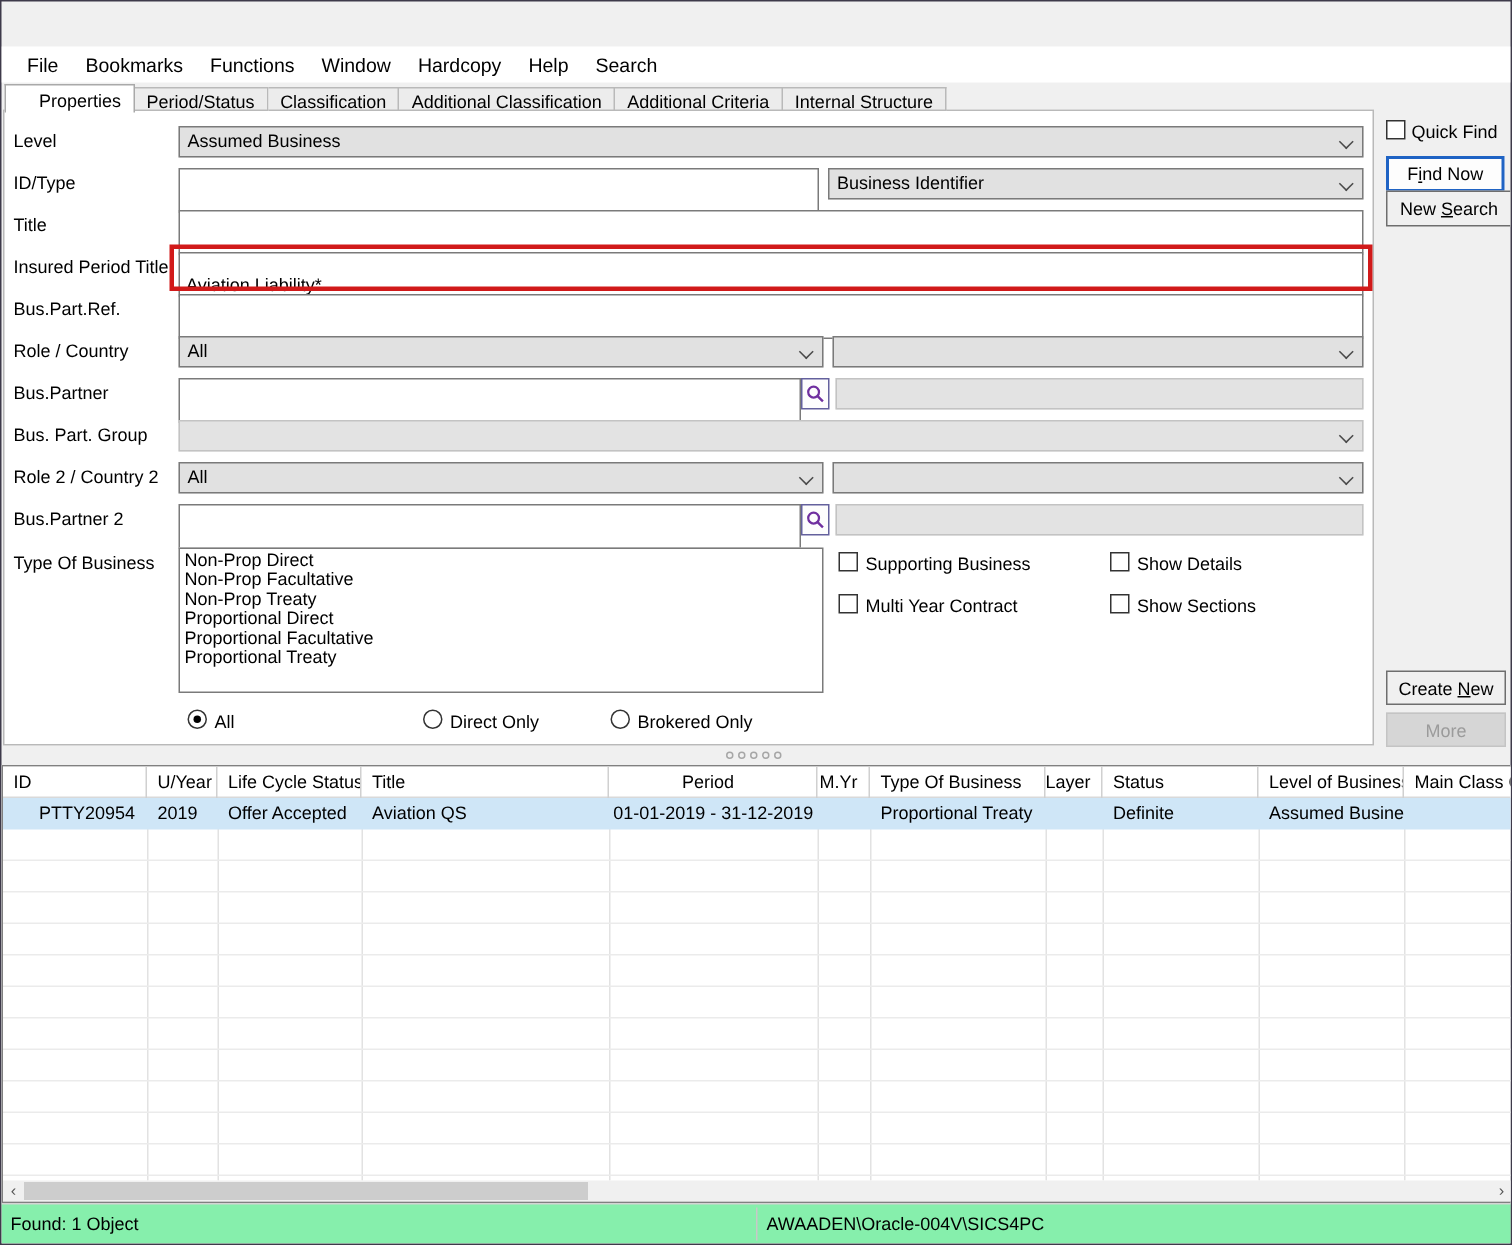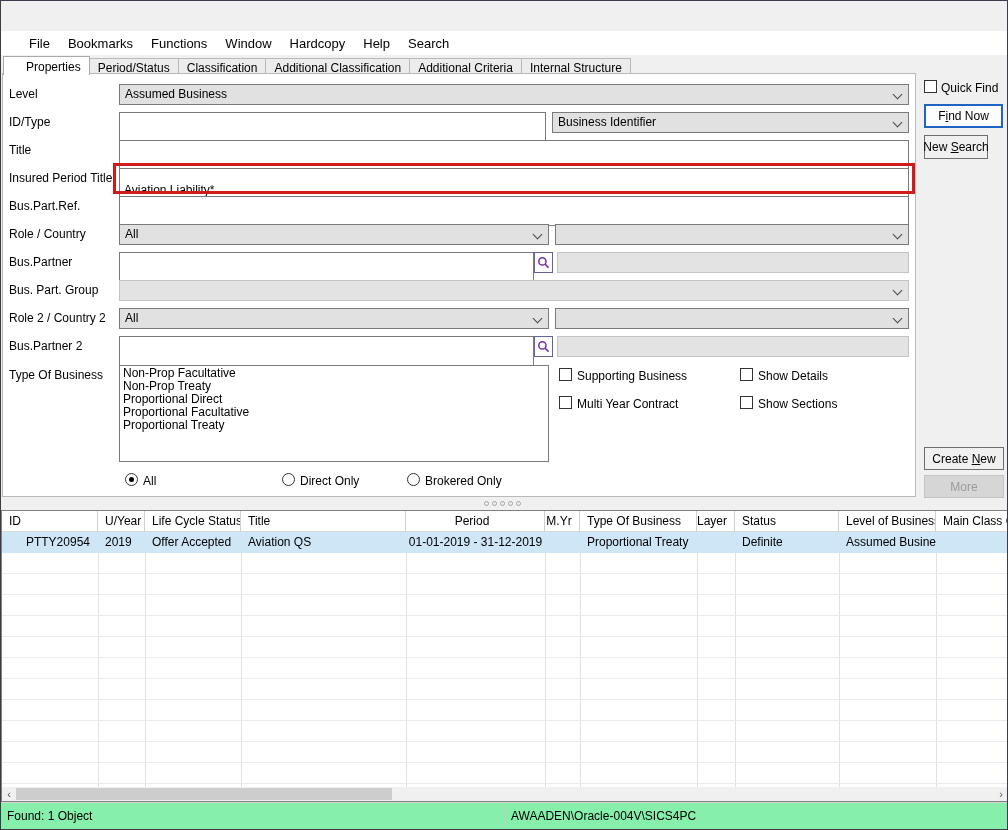--- a/index.html
+++ b/index.html
@@ -10,21 +10,21 @@
   }
   
   .titlebar{ position:absolute; left:0; top:0; width:100%; height:30px; background:#fff; }
   .app-icon{ position:absolute; left:10px; top:7px; width:16px; height:16px; }
   .title-text{ position:absolute; left:34px; top:8px; font-size:13px; }
   .wctl{ position:absolute; top:0; width:46px; height:30px; display:flex; align-items:center; justify-content:center; }
   .wctl.min{ right:92px; } .wctl.max{ right:46px; } .wctl.cls{ right:0; }
   .glyph-min{ width:11px; height:0; border-top:1px solid #000; }
   .glyph-max{ width:10px; height:10px; border:1px solid #000; }
   
-  .menubar{ position:absolute; left:0; top:30px; width:100%; height:24px; background:#fff; display:flex; align-items:center; padding-left:19px; }
+  .menubar{ position:absolute; left:0; top:30px; width:100%; height:24px; background:#fff; display:flex; align-items:center; padding-left:8px; }
   .menu-item{ padding:3px 9px; font-size:13px; cursor:default; }
   
   .tabstrip{ position:absolute; left:2px; top:55px; height:18px; display:flex; align-items:flex-end; z-index:3; }
   .tab{ background:#ececec; border:1px solid #b9b9b9; border-left-width:0; padding:2px 8px 2px 8px; height:16px; white-space:nowrap; }
   .tab:first-child{ border-left-width:1px;padding-left:22px; }
   .tab.active{ background:#fff; border:1px solid #a9a9a9; border-bottom:none; height:19px; padding-top:3px; margin-bottom:-1px; position:relative; z-index:4; }
   
   .panel{ position:absolute; left:1px; top:72px; width:914px; height:424px; background:#fff; border:1px solid #b9b9b9; z-index:1; }
   .lbl{ position:absolute; left:8px; z-index:2; background:transparent; white-space:nowrap; }
   .tinput{ position:absolute; height:21px; background:#fff; border:1px solid #7a7a7a; z-index:2; padding:14px 4px; line-height:15px; white-space:nowrap; overflow:hidden; }
@@ -164,20 +164,21 @@
   <div class="tinput" style="left:118px; top:335px; width:415px;"><span></span></div>
   <div class="searchbtn" style="left:533px; top:335px;">
     <svg width="13" height="13" viewBox="0 0 13 13">
       <circle cx="5.4" cy="5.4" r="3.6" fill="none" stroke="#7030a0" stroke-width="1.5"></circle>
       <line x1="8.2" y1="8.2" x2="11.6" y2="11.6" stroke="#7030a0" stroke-width="1.6"></line>
     </svg>
   </div>
   <div class="grayfield" style="left:556px; top:335px; width:352px;"></div>
 
   <div class="listbox">
+    <div class="opt">Non-Prop Direct</div>
     <div class="opt">Non-Prop Facultative</div>
     <div class="opt">Non-Prop Treaty</div>
     <div class="opt">Proportional Direct</div>
     <div class="opt">Proportional Facultative</div>
     <div class="opt">Proportional Treaty</div>
   </div>
 
   <div class="checkbox" style="left:558px; top:367px;"></div>
   <span class="cblbl" style="left:576px; top:368px;">Supporting Business</span>
   <div class="checkbox" style="left:739px; top:367px;"></div>
@@ -193,21 +194,21 @@
   <span class="cblbl" style="left:299px; top:473px;">Direct Only</span>
   <div class="radio" style="left:406px; top:472px;"></div>
   <span class="cblbl" style="left:424px; top:473px;">Brokered Only</span>
 
   <div class="checkbox" style="left:923px; top:79px;"></div>
   <span class="cblbl" style="left:940px; top:80px;">Quick Find</span>
 
   <div class="btn primary" style="left:923px; top:103px; width:79px; height:24px;">
     <span><span>F</span><span class="u">i</span><span>nd Now</span></span>
   </div>
-  <div class="btn" style="left:923px; top:134px; width:64px; height:24px;justify-content:center;">
+  <div class="btn" style="left:923px; top:126px; width:84px; height:24px;justify-content:center;">
     <span><span>New </span><span class="u">S</span><span>earch</span></span>
   </div>
   <div class="btn" style="left:923px; top:446px; width:80px; height:23px;">
     <span><span>Create </span><span class="u">N</span><span>ew</span></span>
   </div>
   <div class="btn disabled" style="left:923px; top:474px; width:80px; height:23px;">
     <span>More</span>
   </div>
 
   <div class="dots">

